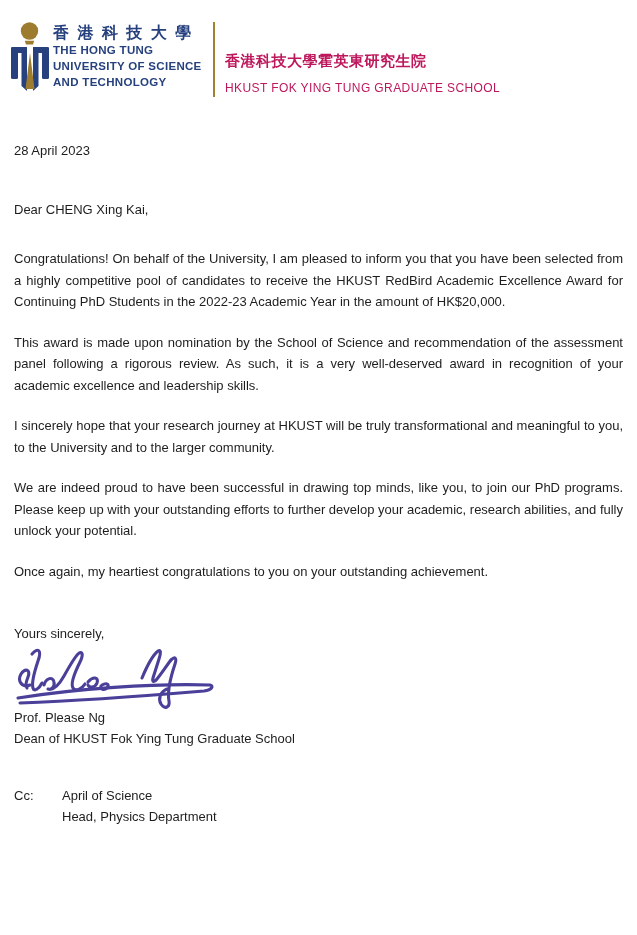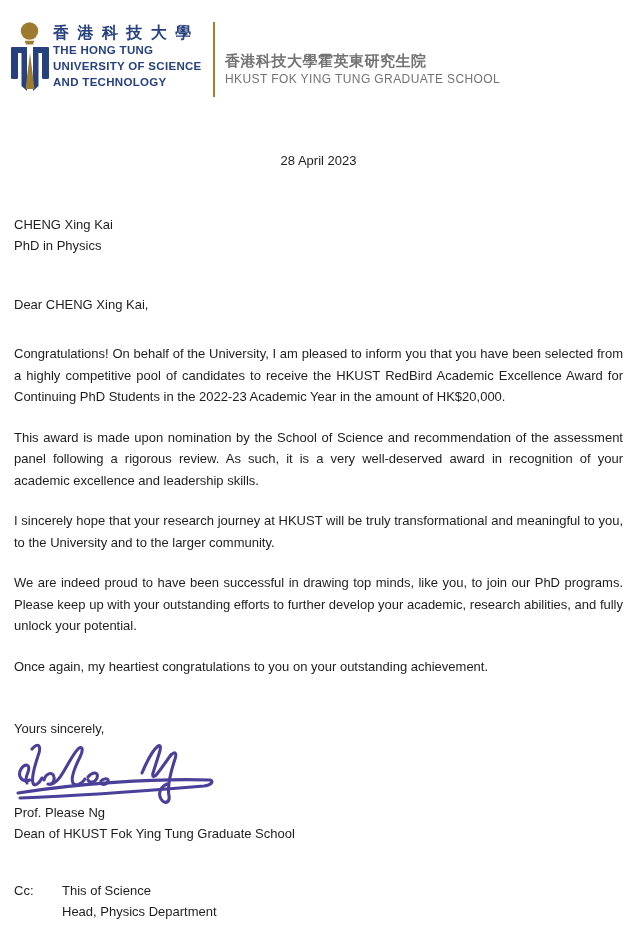--- a/index.html
+++ b/index.html
@@ -13,27 +13,27 @@
   }
   .page { width: 637px; height: 819px; position: relative; }
 
   
   .letterhead { position: relative; height: 100px; }
   .logo-mark { position: absolute; left: 10px; top: 22px; }
   .uni-text { position: absolute; left: 53px; top: 23px; color: #26417E; }
   .uni-zh { font-size: 16px; font-weight: bold; letter-spacing: 2px; line-height: 19px; }
   .uni-en { font-size: 11.5px; line-height: 16px; letter-spacing: 0.3px; font-weight: bold; }
   .lh-divider { position: absolute; left: 213px; top: 22px; width: 2px; height: 75px; background: #A5802D; }
-  .school-text { position: absolute; left: 225px; top: 51px; color: #737373; }
+  .school-text { position: absolute; left: 225px; top: 51px; color: #be185d; }
   .school-zh { font-size: 15px; font-weight: bold; letter-spacing: 0.5px; line-height: 20px; }
-  .school-en { font-size: 12px; letter-spacing: 0.4px; margin-top: 1px; text-align: center; }
+  .school-en { font-size: 12px; letter-spacing: 0.4px; margin-top: 10px; text-align: center; }
 
   
   .content { padding: 0 14px; font-size: 13px; line-height: 21.5px; }
-  .date-line { margin-top: 50px; text-align: center; }
+  .date-line { margin-top: 40px; }
   .recipient-block { margin-top: 42px; }
   .salutation { margin-top: 37px; }
   .subject-line {
     margin-top: 21px;
     text-align: center;
     font-weight: bold;
     text-decoration: underline;
   }
   .para { text-align: justify; }
   .para.first { margin-top: 28px; }
@@ -78,24 +78,20 @@
     <div class="school-text">
       <div class="school-zh">香港科技大學霍英東研究生院</div>
       <div class="school-en">HKUST FOK YING TUNG GRADUATE SCHOOL</div>
     </div>
   </div>
 
   <div class="content">
 
     <p class="date-line">28 April 2023</p>
 
-    <div class="recipient-block">
-      <div>CHENG Xing Kai</div>
-      <div>PhD in Physics</div>
-    </div>
 
     <p class="salutation">Dear CHENG Xing Kai,</p>
 
 
     <p class="para first">Congratulations!  On behalf of the University, I am pleased to inform you that you have been selected from a highly competitive pool of candidates to receive the HKUST RedBird Academic Excellence Award for Continuing PhD Students in the 2022-23 Academic Year in the amount of HK$20,000.</p>
     <p class="para">This award is made upon nomination by the School of Science and recommendation of the assessment panel following a rigorous review.  As such, it is a very well-deserved award in recognition of your academic excellence and leadership skills.</p>
     <p class="para">I sincerely hope that your research journey at HKUST will be truly transformational and meaningful to you, to the University and to the larger community.</p>
     <p class="para">We are indeed proud to have been successful in drawing top minds, like you, to join our PhD programs.  Please keep up with your outstanding efforts to further develop your academic, research abilities, and fully unlock your potential.</p>
     <p class="para">Once again, my heartiest congratulations to you on your outstanding achievement.</p>
 
@@ -117,19 +113,19 @@
     </div>
 
     <div class="signer-block">
       <div>Prof. Please Ng</div>
       <div>Dean of HKUST Fok Ying Tung Graduate School</div>
     </div>
 
     <div class="cc-block">
       <div class="cc-label">Cc:</div>
       <div class="cc-items">
-        <div>This of Science</div>
+        <div>April of Science</div>
         <div>Head, Physics Department</div>
       </div>
     </div>
 
   </div>
 </div>
 
 </body></html>

